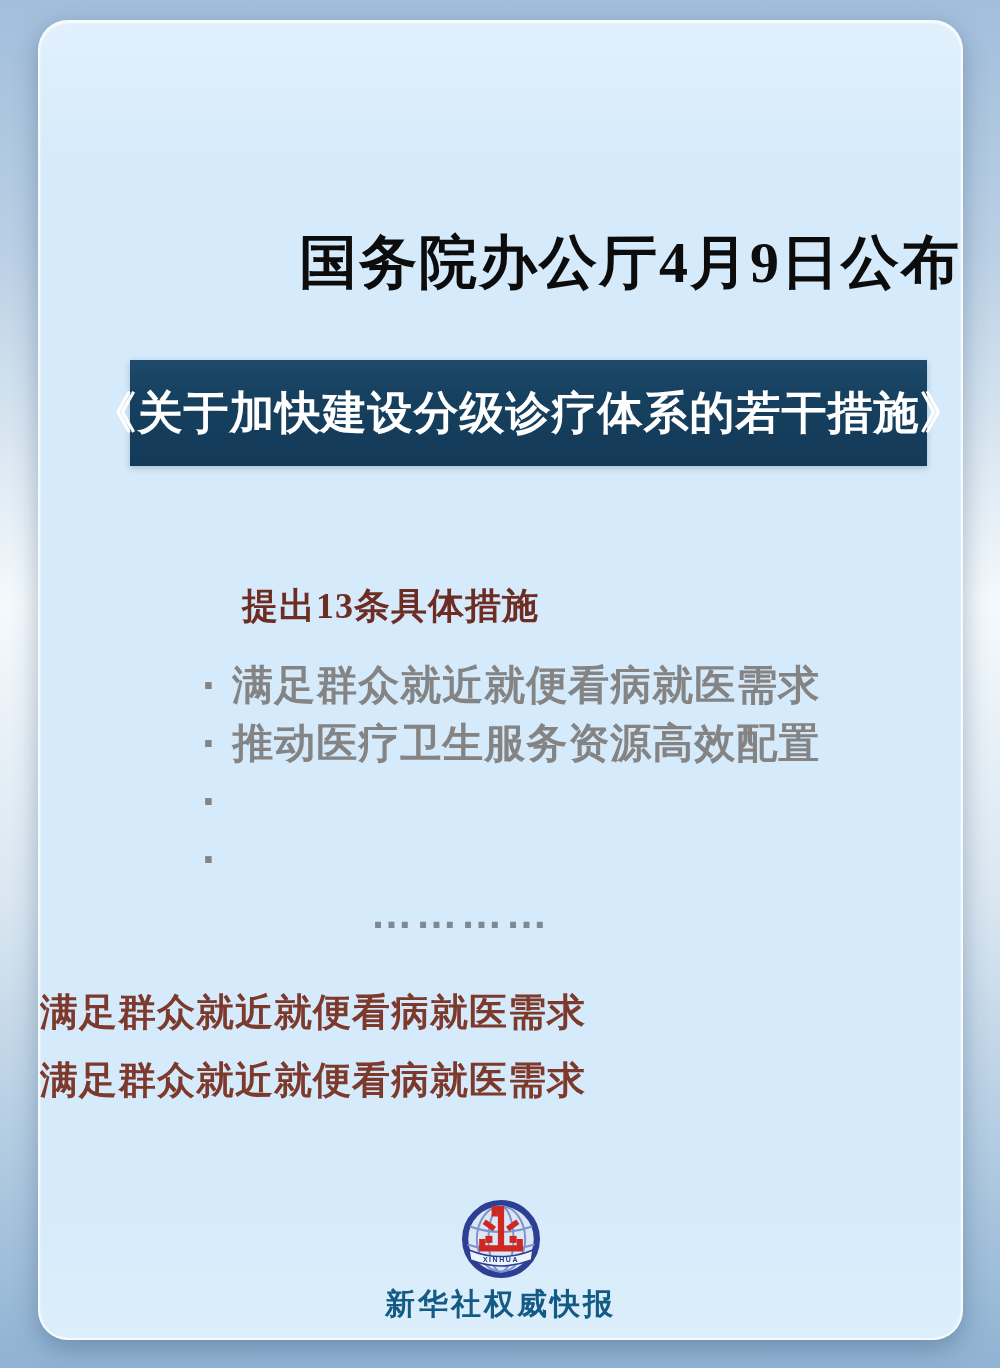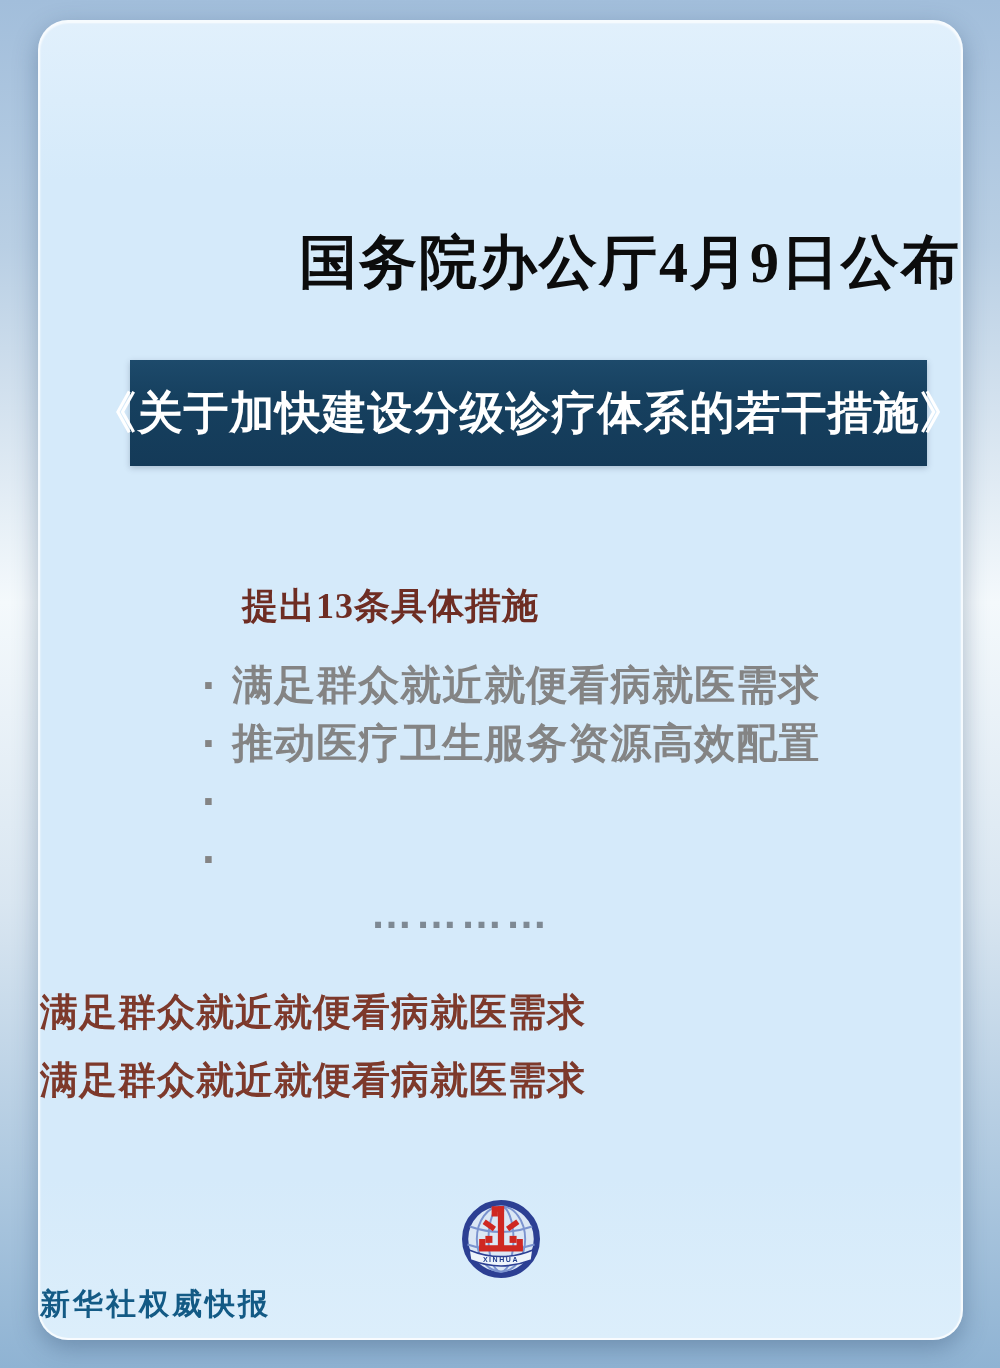--- a/index.html
+++ b/index.html
@@ -53,21 +53,21 @@
     font-size:42px;font-weight:900;color:#7e8993;letter-spacing:3px;
   }
   .summary{
     position:absolute;left:0;top:956px;width:100%;text-align:left;
     font-size:38px;font-weight:900;color:#7d392b;line-height:68px;letter-spacing:1px;
   }
   .logo-wrap{
     position:absolute;left:50%;top:1178px;width:78px;height:78px;margin-left:-39px;
   }
   .brand{
-    position:absolute;left:0;top:1262px;width:100%;text-align:left;
+    position:absolute;left:0;top:1262px;width:100%;text-align:center;
     font-size:30px;font-weight:700;color:#135a85;letter-spacing:3px;
   }
 </style>
 </head>
 <body>
 
 <div class="card">
 
   <div class="title">国务院办公厅4月9日公布</div>
 

